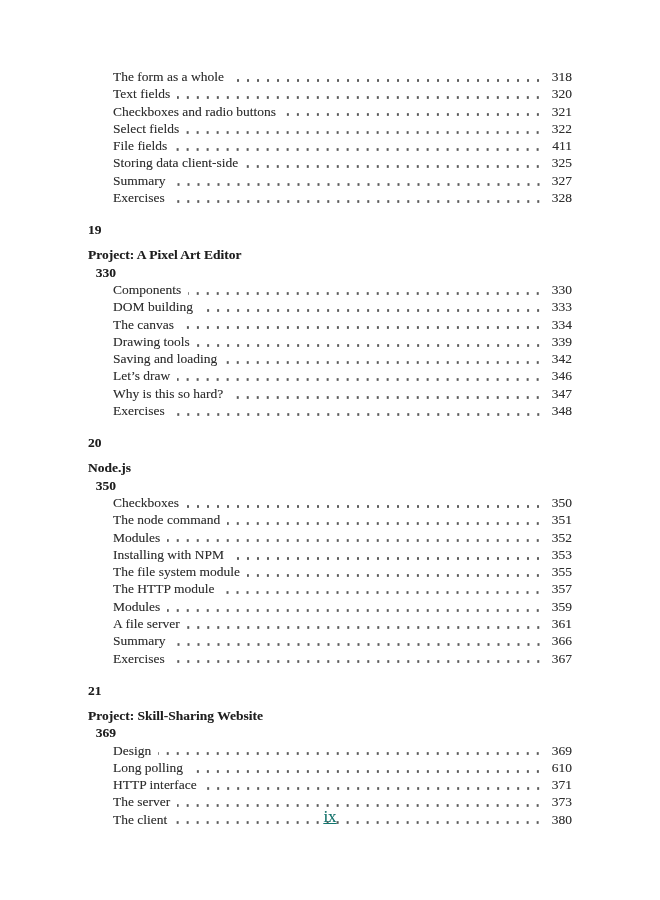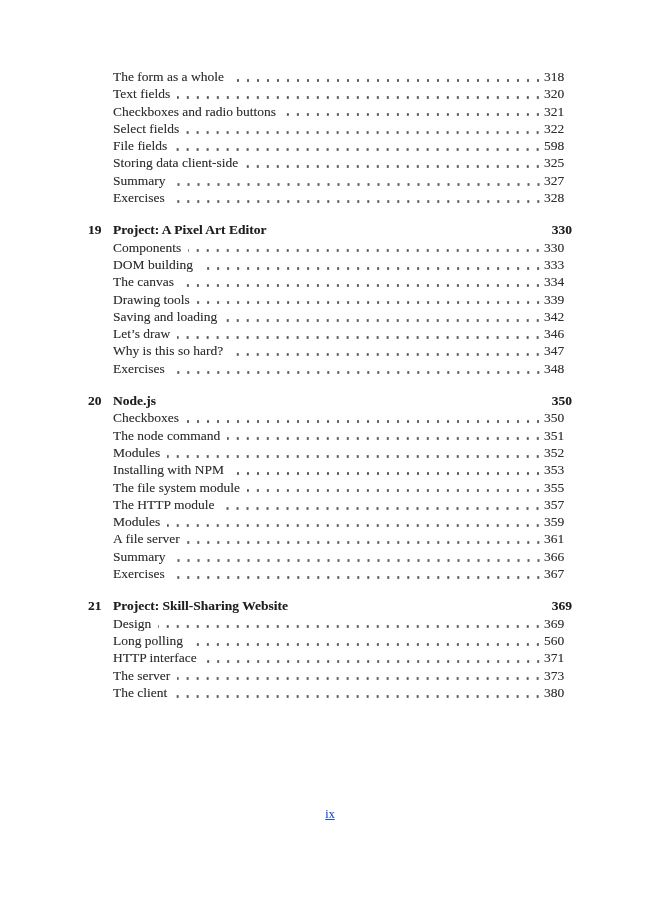--- a/index.html
+++ b/index.html
@@ -32,20 +32,21 @@
     line-height: 17.3px;
     color: var(--text);
     text-shadow: 0 0 0.5px rgba(40,40,40,0.35);
   }
   .toc-section + .toc-section { margin-top: 15px; }
   .chapter-row {
     display: flex;
     align-items: baseline;
     font-weight: bold;
     color: var(--text-bold);
+    flex-direction: column;
   }
   .chap-num {
     width: 25px;
     flex: 0 0 25px;
   }
   .chap-title { flex: 1 1 auto; }
   .chap-page {
     flex: 0 0 auto;
     min-width: 28px;
     text-align: right;
@@ -66,30 +67,30 @@
     height: 3px;
     margin: 0 1px 3.5px 7px;
     background-image: radial-gradient(circle at 50% 50%, var(--dots) 1.05px, rgba(0,0,0,0) 1.5px);
     background-size: 10px 3px;
     background-position: right center;
     background-repeat: repeat-x;
   }
   .entry-page {
     flex: 0 0 auto;
     min-width: 28px;
-    text-align: left;
+    text-align: right;
   }
   .page-footer {
     position: absolute;
     left: 0;
     right: 0;
     top: 807px;
     text-align: center;
-    font-size: 12px;
-    color: #1d4ed8;
+    font-size: 17px;
+    color: #0f766e;
     text-shadow: 0 0 0.5px rgba(40,40,40,0.3);
     text-decoration: underline;
   }
 </style>
 </head>
 <body>
 
 <div class="page">
   <main class="toc">
   <section class="toc-section">
@@ -115,21 +116,21 @@
 
   <div class="entry-row">
     <span class="entry-label">Select fields</span>
     <span class="leader"></span>
     <span class="entry-page">322</span>
   </div>
 
   <div class="entry-row">
     <span class="entry-label">File fields</span>
     <span class="leader"></span>
-    <span class="entry-page">598</span>
+    <span class="entry-page">411</span>
   </div>
 
   <div class="entry-row">
     <span class="entry-label">Storing data client-side</span>
     <span class="leader"></span>
     <span class="entry-page">325</span>
   </div>
 
   <div class="entry-row">
     <span class="entry-label">Summary</span>
@@ -283,21 +284,21 @@
     <div class="entries">
   <div class="entry-row">
     <span class="entry-label">Design</span>
     <span class="leader"></span>
     <span class="entry-page">369</span>
   </div>
 
   <div class="entry-row">
     <span class="entry-label">Long polling</span>
     <span class="leader"></span>
-    <span class="entry-page">560</span>
+    <span class="entry-page">610</span>
   </div>
 
   <div class="entry-row">
     <span class="entry-label">HTTP interface</span>
     <span class="leader"></span>
     <span class="entry-page">371</span>
   </div>
 
   <div class="entry-row">
     <span class="entry-label">The server</span>

